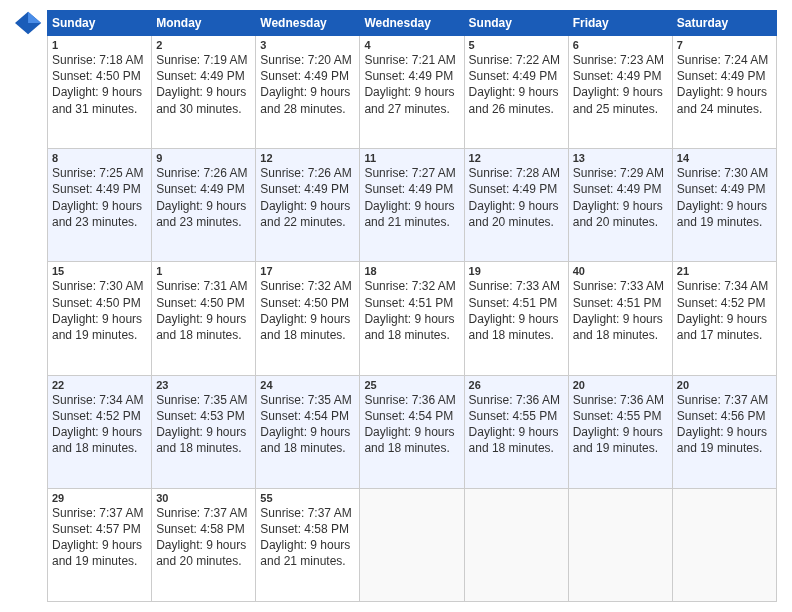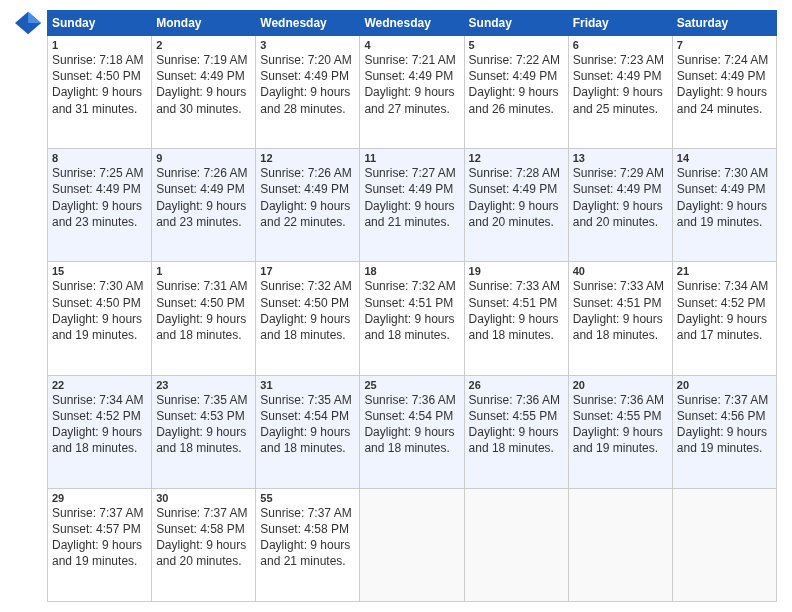--- a/index.html
+++ b/index.html
@@ -308,21 +308,21 @@
       </td>
           <td>
         <span class="day-num">23</span>
         <div class="cell-content">
           Sunrise: 7:35 AM<br>
           Sunset: 4:53 PM<br>
           Daylight: 9 hours and 18 minutes.
         </div>
       </td>
           <td>
-        <span class="day-num">31</span>
+        <span class="day-num">24</span>
         <div class="cell-content">
           Sunrise: 7:35 AM<br>
           Sunset: 4:54 PM<br>
           Daylight: 9 hours and 18 minutes.
         </div>
       </td>
           <td>
         <span class="day-num">25</span>
         <div class="cell-content">
           Sunrise: 7:36 AM<br>

